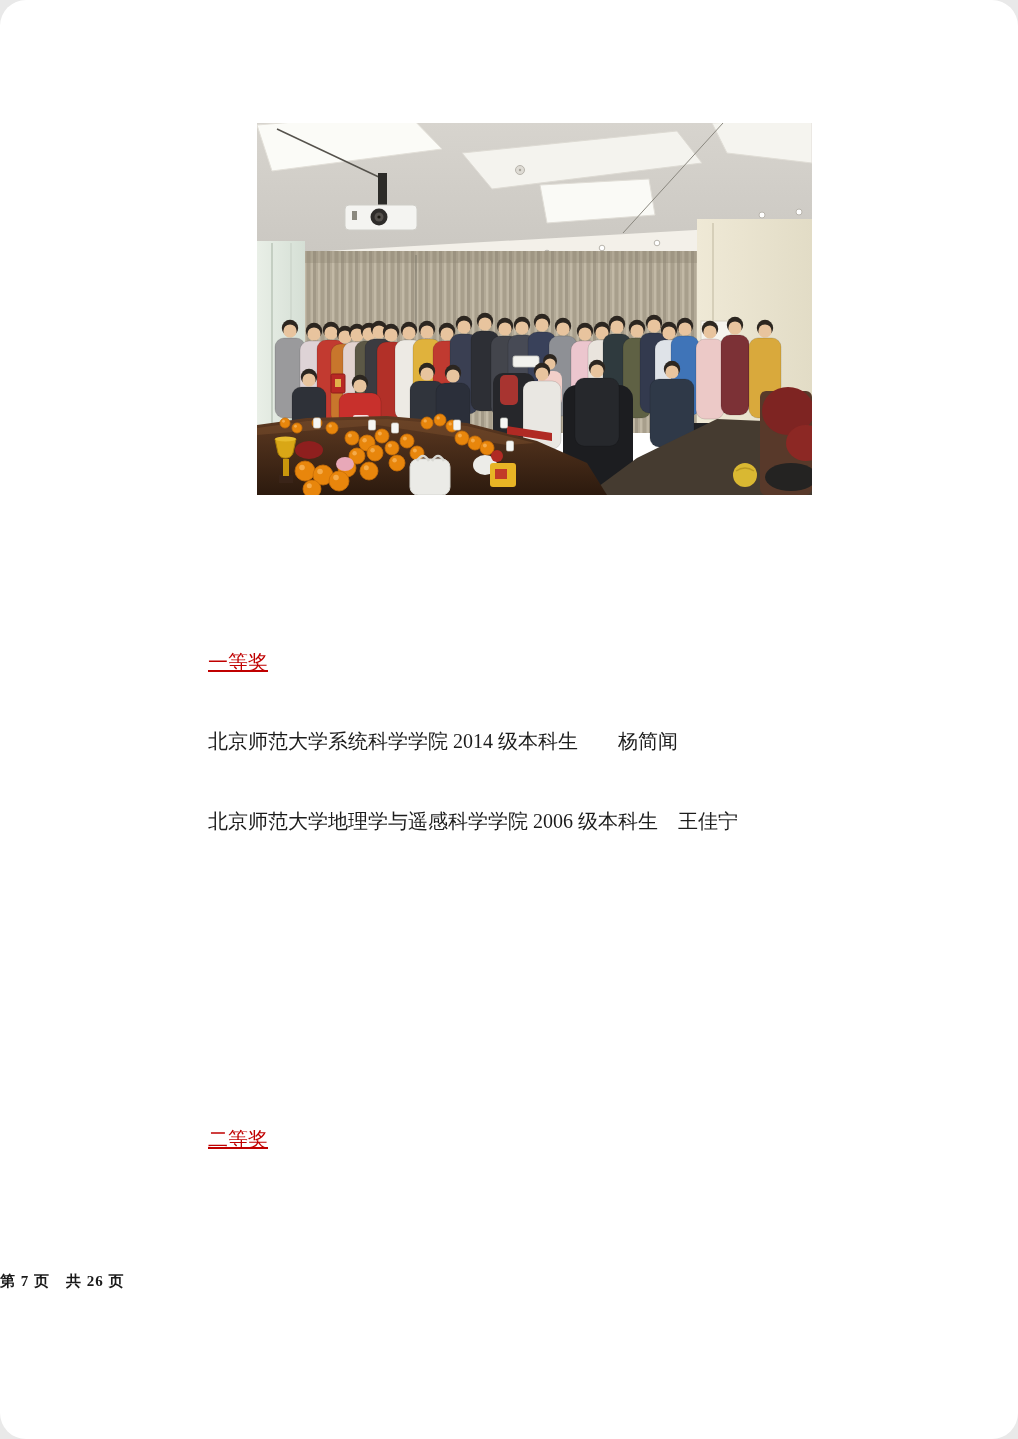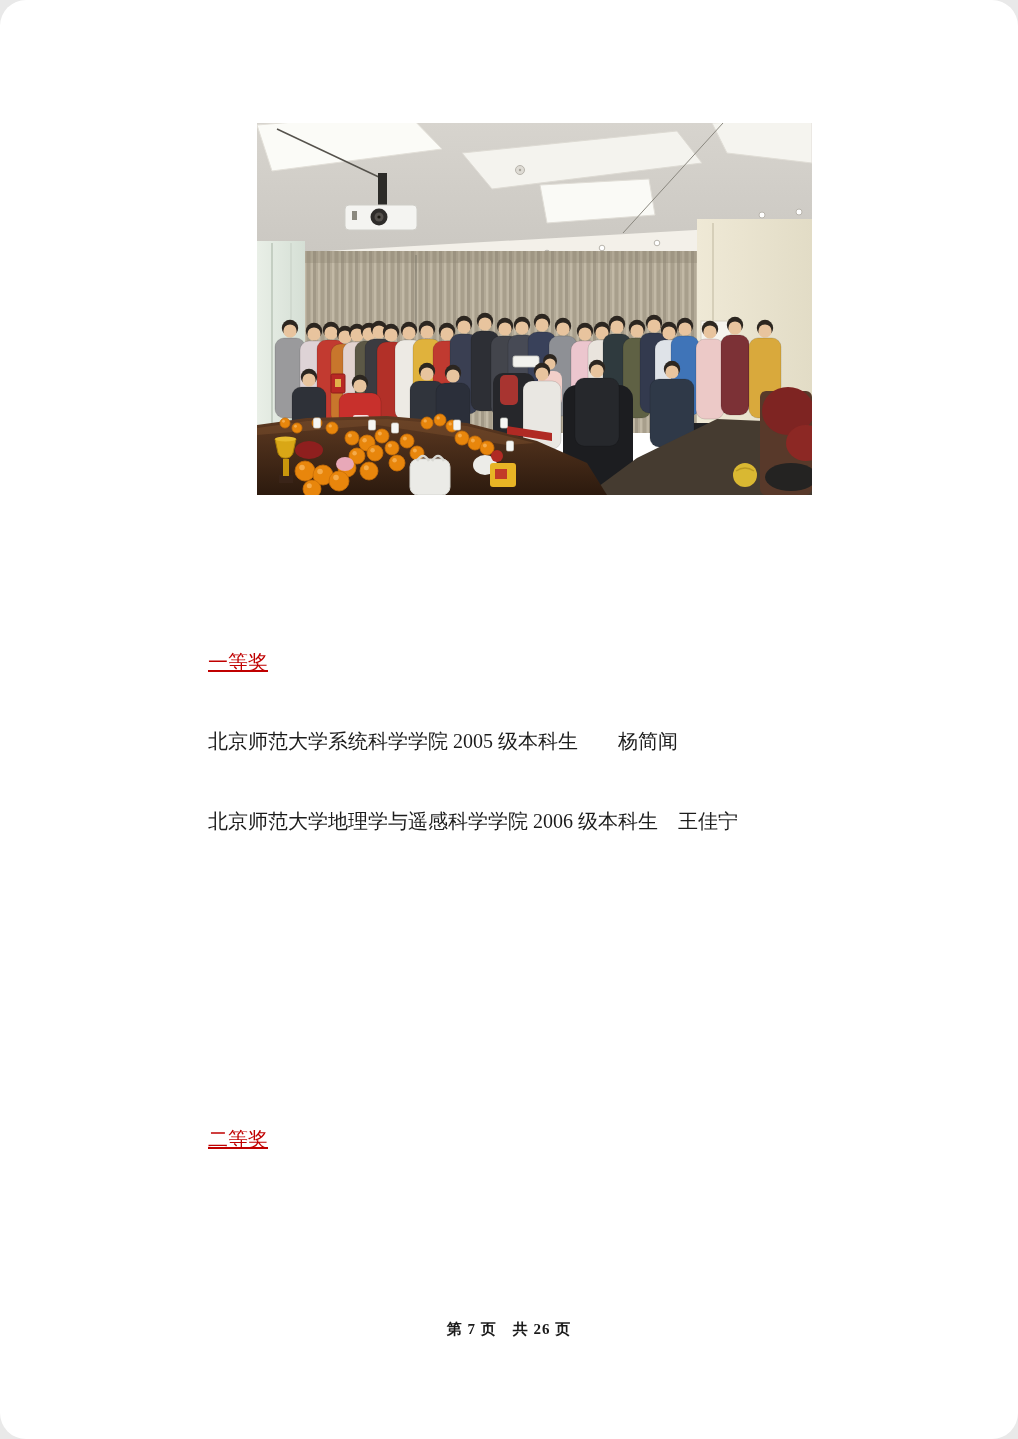--- a/index.html
+++ b/index.html
@@ -13,24 +13,23 @@
   #content{
     position:absolute;left:208px;top:516px;width:680px;
     font-size:20px;line-height:26.5px;white-space:pre-wrap;
   }
   #content p{margin:0;padding:0;}
   .prize-heading{
     color:#c00000;text-decoration:underline;font-weight:normal;
   }
   .spacer{height:26.5px;}
   #footer{
-    position:absolute;left:0;top:1272px;width:1018px;text-align:center;
+    position:absolute;left:0;top:1272px;width:1018px;
     font-size:15px;font-weight:bold;letter-spacing:1px;color:#1a1a1a;
     white-space:pre-wrap;
-    margin-top:48px;
   }
 </style>
 </head>
 <body>
 
 <div id="page">
 
   <div class="photo-wrap" role="img" aria-label="颁奖活动集体合影：会议室内两排师生合影，天花板有投影仪和灯带，背景为米色窗帘，前景长桌上摆满橙子、水果、奖杯和白色袋子">
     <svg id="photo-svg" viewBox="0 0 555 372" xmlns="http://www.w3.org/2000/svg">
       <defs>
@@ -329,21 +328,21 @@
         <circle cx="488" cy="352" r="12" fill="#d9b832"></circle>
         <path d="M479 348 q9 -6 18 0" stroke="#b89822" stroke-width="1.5" fill="none"></path>
       </g>
     </svg>
   </div>
 
   <div id="content">
 
     <section>
       <p class="prize-heading">一等奖</p>
-      <p class="member">北京师范大学系统科学学院 2005 级本科生　　杨简闻</p>
+      <p class="member">北京师范大学系统科学学院 2014 级本科生　　杨简闻</p>
       <p class="member">北京师范大学地理学与遥感科学学院 2006 级本科生　王佳宁</p>
     </section>
 
     <div class="spacer"></div>
 
     <section>
       <p class="prize-heading">二等奖</p>
       
       
       

